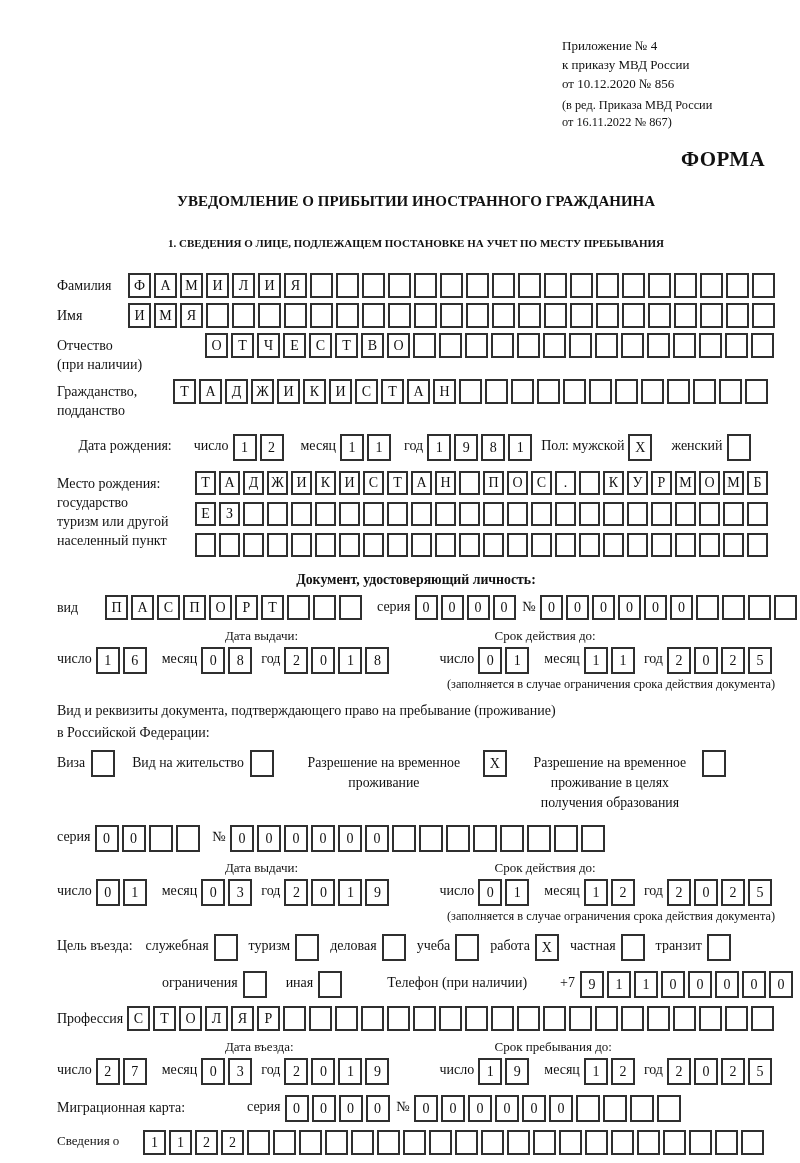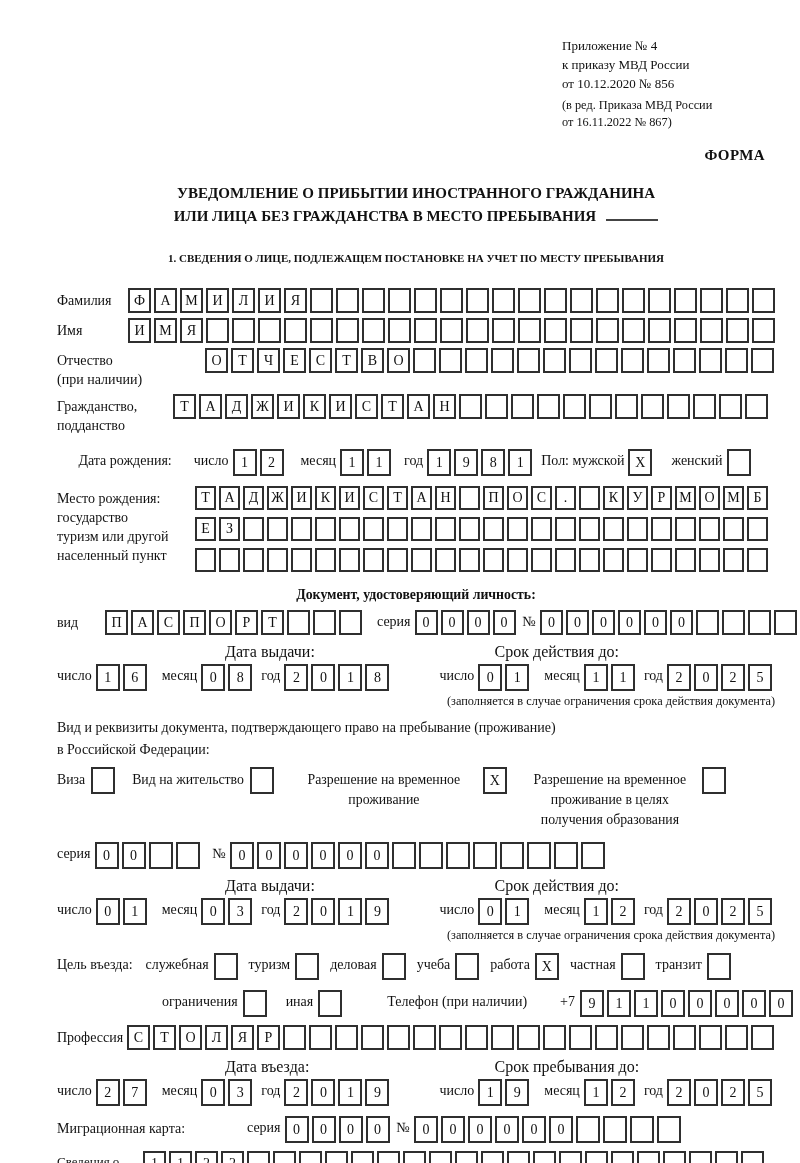--- a/index.html
+++ b/index.html
@@ -4,21 +4,21 @@
 <style>
   html,body{margin:0;padding:0;background:#888;}
   .page{
     width:800px;height:1163px;box-sizing:border-box;background:#fff;color:#111;
     font-family:"Liberation Serif","DejaVu Serif",serif;font-size:14px;
     padding:36px 25px 20px 57px;margin:0 auto;overflow:hidden;position:relative;
   }
   
   .hdr{margin-left:505px;width:213px;font-size:13px;line-height:19px;}
   .hdr .sub{font-size:12.3px;line-height:17px;margin-top:4px;}
-  .forma{font-weight:bold;font-size:15px;text-align:right;padding-right:10px;margin-top:16px;letter-spacing:.4px;}
+  .forma{font-weight:bold;font-size:21px;text-align:right;padding-right:10px;margin-top:16px;letter-spacing:.4px;}
   .title{margin-top:18px;text-align:center;font-weight:bold;font-size:15px;line-height:23px;}
   .title-underline{display:inline-block;width:52px;border-bottom:2px solid #444;margin-left:10px;vertical-align:baseline;}
   .sect{margin-top:24px;margin-bottom:24px;text-align:center;font-weight:bold;font-size:11px;}
   
   .cells{display:flex;flex-wrap:nowrap;flex:none;}
   .cell{
     display:inline-flex;flex:none;align-items:center;justify-content:center;
     width:19px;height:21px;border:2px solid #2f2f2f;margin-right:3px;
     font-size:14px;background:#fff;
   }
@@ -27,21 +27,21 @@
   
   .frow{display:flex;align-items:flex-start;margin-bottom:5px;}
   .frow .lbl{flex:none;padding-top:3px;line-height:19px;}
   .w71{width:71px;}  .w148{width:148px;}  .w116{width:116px;}  .w138{width:138px;}
   .w48{width:48px;}  .w70{width:70px;}    .w86{width:86px;font-size:13px;}
   .inlab{flex:none;padding-top:4px;margin:0 4px;}
   .mt10{margin-top:10px;} .mt14{margin-top:14px;justify-content:center;} .mt8{margin-top:8px;}
   .stack>.cells{margin-bottom:7px;}
   .dochead{text-align:center;font-weight:bold;font-size:13.8px;margin:8px 0 7px 0;}
   .dates-pair{display:flex;justify-content:space-between;margin-top:8px;}
-  .dp-head{font-size:16px;margin-bottom:3px;}
+  .dp-head{font-size:13px;margin-bottom:3px;}
   .dp-head.l{padding-left:168px;} .dp-head.r{padding-left:55px;}
   .dategroup{display:flex;align-items:flex-start;}
   .dategroup .inlab{padding-top:4px;}
   .vnote{font-size:12.3px;text-align:right;margin-top:3px;margin-bottom:8px;}
   .intro{line-height:22px;margin-top:6px;}
   .opts{display:flex;align-items:flex-start;margin-top:6px;margin-bottom:12px;}
   .opt{display:flex;align-items:flex-start;margin-right:14px;}
   .opt .olbl{font-size:13.8px;line-height:20px;padding-top:3px;margin-right:6px;}
   .opt .ctr{text-align:center;}
   .mw180{max-width:186px;} .mw170{max-width:172px;}
@@ -62,21 +62,20 @@
     <div>от 10.12.2020 № 856</div>
     <div class="sub">
       <div>(в ред. Приказа МВД России</div>
       <div>от 16.11.2022 № 867)</div>
     </div>
   </div>
   <div class="forma">ФОРМА</div>
 
   <div class="title">
     <div>УВЕДОМЛЕНИЕ О ПРИБЫТИИ ИНОСТРАННОГО ГРАЖДАНИНА</div>
-    <div><span>ИЛИ ЛИЦА БЕЗ ГРАЖДАНСТВА В МЕСТО ПРЕБЫВАНИЯ</span><span class="title-underline"></span></div>
   </div>
 
   <div class="sect">1. СВЕДЕНИЯ О ЛИЦЕ, ПОДЛЕЖАЩЕМ ПОСТАНОВКЕ НА УЧЕТ ПО МЕСТУ ПРЕБЫВАНИЯ</div>
 
   <div class="frow">
     <span class="lbl w71">Фамилия</span>
     <span class="cells">
         <span class="cell">Ф</span>
         <span class="cell">А</span>
         <span class="cell">М</span>

